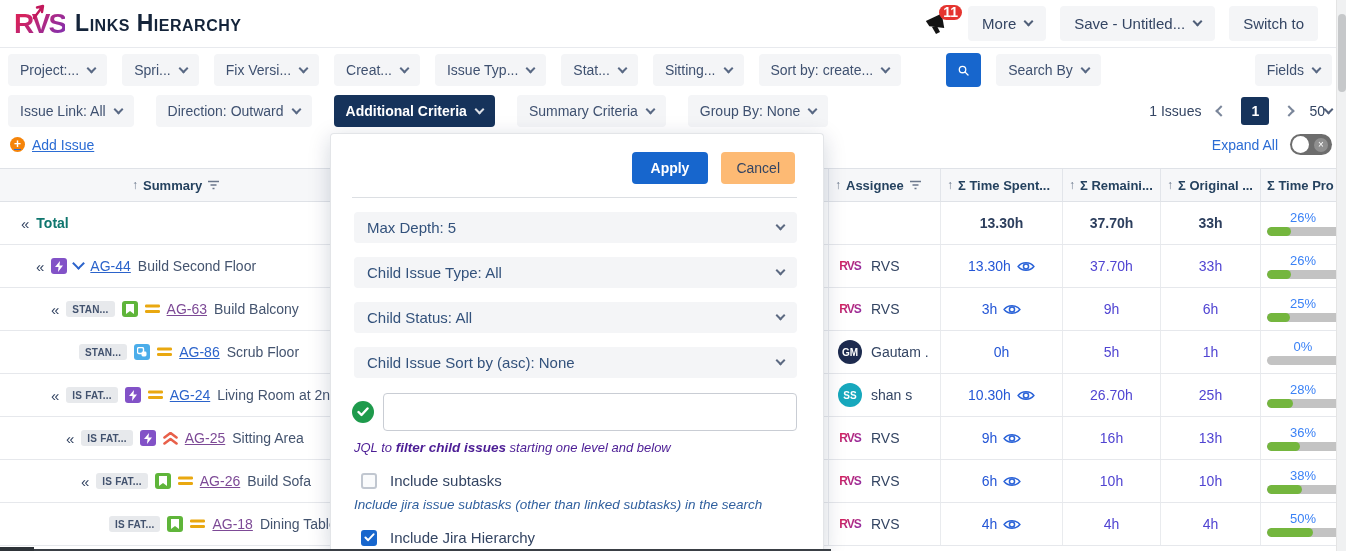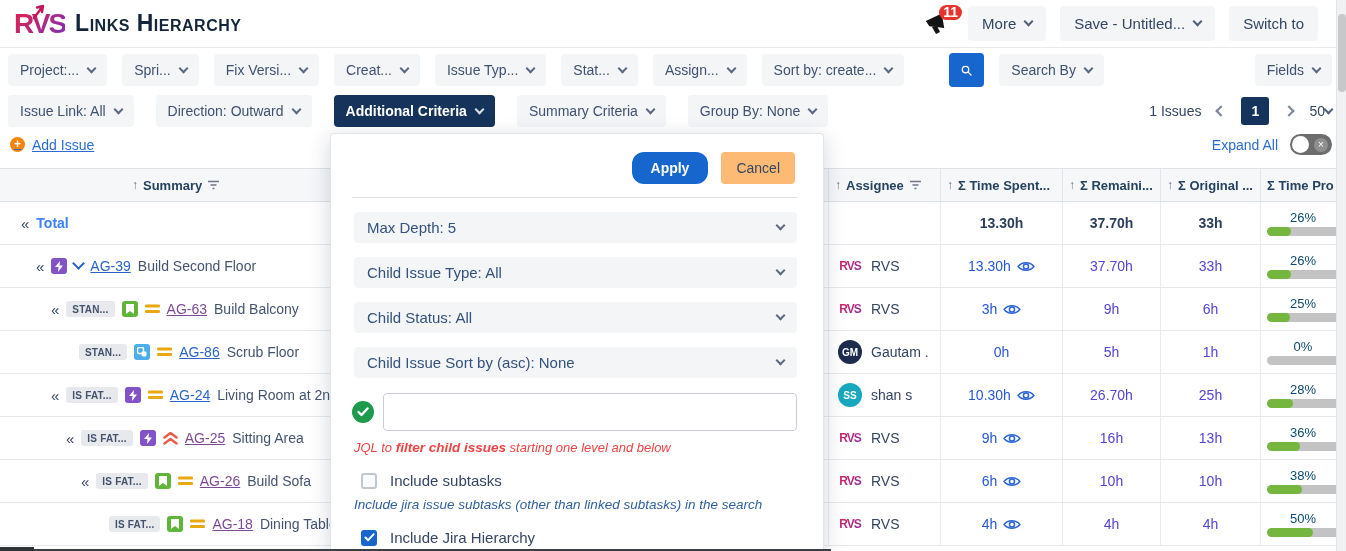--- a/index.html
+++ b/index.html
@@ -71,53 +71,53 @@
   .type-icon { width:16px; height:16px; border-radius:3px; display:inline-flex; align-items:center; justify-content:center; }
   .type-icon.epic { background:#8252c7; }
   .type-icon.story { background:#5fb53a; }
   .type-icon.subtask { background:#4badea; }
   .expand-chev { width:9px; height:9px; border-right:2.5px solid #2b63cb; border-bottom:2.5px solid #2b63cb;
     transform:rotate(45deg); margin-top:-5px; display:inline-block; cursor:pointer; }
   .prio-icon { display:inline-flex; }
   .key { text-decoration:underline; color:#2b63cb; cursor:pointer; }
   .key.visited { color:#7d4a96; }
   .summary-text { color:#44546f; white-space:nowrap; }
-  .total-row .summary-text { font-weight:bold; color:#3b82f6; }
+  .total-row .summary-text { font-weight:bold; color:#0f766e; }
   .td-assignee { gap:9px; padding-left:9px; color:#344563; }
   .avatar { width:24px; height:24px; border-radius:50%; display:inline-flex; align-items:center; justify-content:center;
     color:#fff; font-size:10px; font-weight:bold; flex:none; }
   .avatar.rvs { background:none; border-radius:0; font-size:12px; letter-spacing:-1px; font-weight:bold;
     background-image:linear-gradient(135deg,#d6225c 20%,#8a2fa8 85%); -webkit-background-clip:text; background-clip:text; color:transparent; }
   .td-num { justify-content:center; gap:6px; }
   .tval { text-decoration:none; cursor:pointer; }
   .tval.spent { color:#2456d6; }
   .tval.rem, .tval.orig { color:#5044d2; }
   .total-row .tval { color:#2c3e5d; font-weight:bold; cursor:default; }
   .eye { display:inline-flex; cursor:pointer; }
   .td-progress { flex-direction:column; justify-content:center; align-items:flex-start; padding-left:6px; gap:2px; }
-  .pct { color:#0c4a6e; font-size:13px; width:72px; text-align:center; display:block; }
+  .pct { color:#3b82f6; font-size:13px; width:72px; text-align:center; display:block; }
   .bar { width:92px; height:9px; border-radius:5px; background:#c3c3c3; overflow:hidden; display:block; }
   .fill { display:block; height:100%; background:#74b63e; border-radius:5px; }
   
   .panel { position:absolute; left:330px; top:133px; width:494px; height:418px; background:#fff;
     border:1px solid #e3e5e8; border-bottom:none; border-radius:4px 4px 0 0;
     box-shadow:0 5px 22px rgba(9,30,66,.18); z-index:5; }
   .panel-actions { display:flex; justify-content:flex-end; gap:13px; padding:18px 28px 13px 0; }
-  .apply { background:#1766cd; color:#fff; font-weight:bold; font-size:14px; border:none; border-radius:12px;
+  .apply { background:#1766cd; color:#fff; font-weight:bold; font-size:14px; border:none; border-radius:4px;
     padding:8px 19px; cursor:pointer; font-family:inherit; }
   .cancel { background:#fdba74; color:#344563; font-size:14px; border:none; border-radius:4px; padding:8px 15px; cursor:pointer; font-family:inherit; }
   .panel-divider { border-top:1px solid #dcdfe3; margin:0 26px 0 21px; }
   .pselect { margin:14px 26px 0 23px; background:#f4f5f7; border-radius:4px; height:31px; display:flex;
     align-items:center; justify-content:space-between; padding:0 13px; font-size:15px; color:#33527c; cursor:pointer; }
   .pselect .chev { color:#42526e; }
   .jql-row { display:flex; align-items:center; gap:9px; margin:15px 26px 0 21px; }
   .check-circle { width:22px; height:22px; border-radius:50%; background:#1e9a4c; display:inline-flex;
     align-items:center; justify-content:center; flex:none; }
   .jql-input { flex:1; height:38px; border:1px solid #c9cdd4; border-radius:4px; font-family:inherit; font-size:14px; padding:0 10px; }
-  .caption { margin:9px 26px 12px 23px; font-style:italic; font-size:13px; color:#ef4444; }
+  .caption { margin:9px 26px 12px 23px; font-style:italic; font-size:13px; color:#4c1d95; }
   .caption b { font-size:13.5px; }
   .cb-row { display:flex; align-items:center; gap:13px; margin:17px 26px 0 30px; cursor:pointer; }
   .cb { width:16px; height:16px; border-radius:3px; border:2px solid #c1c7d0; background:#fafbfc; display:inline-flex;
     align-items:center; justify-content:center; flex:none; }
   .cb.checked { background:#1766cd; border-color:#1766cd; }
   .cb-label { font-size:15px; color:#344563; }
   .cb-hint { margin:8px 26px 0 23px; font-style:italic; font-size:13.5px; color:#2f5f9e; }
   
   .vscrollbar { position:absolute; right:0; top:0; width:10px; height:551px; background:#f0f1f2; border-left:1px solid #e4e4e4; z-index:20; }
   .vthumb { position:absolute; left:1px; top:14px; width:8px; height:78px; background:#c6c8ca; border-radius:4px; }
@@ -177,21 +177,21 @@
   </button>
       <button class="btn">
     <span>Issue Typ...</span>
     <span class="chev"></span>
   </button>
       <button class="btn">
     <span>Stat...</span>
     <span class="chev"></span>
   </button>
       <button class="btn">
-    <span>Assign...</span>
+    <span>Sitting...</span>
     <span class="chev"></span>
   </button>
       <button class="btn">
     <span>Sort by: create...</span>
     <span class="chev"></span>
   </button>
     </div>
   <button class="btn search-btn">
     <svg width="17" height="17" viewBox="0 0 17 17">
       <circle cx="7" cy="7" r="5" fill="none" stroke="#fff" stroke-width="2"></circle>
@@ -323,21 +323,21 @@
       <span class="indent" style="width: 29px;"></span>
       <span class="collapse">«</span>
 
       <span class="type-icon epic">
             <svg width="10" height="11" viewBox="0 0 10 11">
               <path d="M6 0 L1 6 H4.5 L4 11 L9 4.5 H5.5 Z" fill="#fff"></path>
             </svg>
           </span>
       <span class="expand-chev"></span>
 
-      <a class="key">AG-39</a>
+      <a class="key">AG-44</a>
       <span class="summary-text">Build Second Floor</span>
     </div>
     <div class="td td-assignee">
       <span class="avatar rvs">RVS</span>
       <span class="aname">RVS</span>
     </div>
     <div class="td td-num">
       <a class="tval spent">13.30h</a>
       <span class="eye">
         <svg width="18" height="13" viewBox="0 0 24 16">

